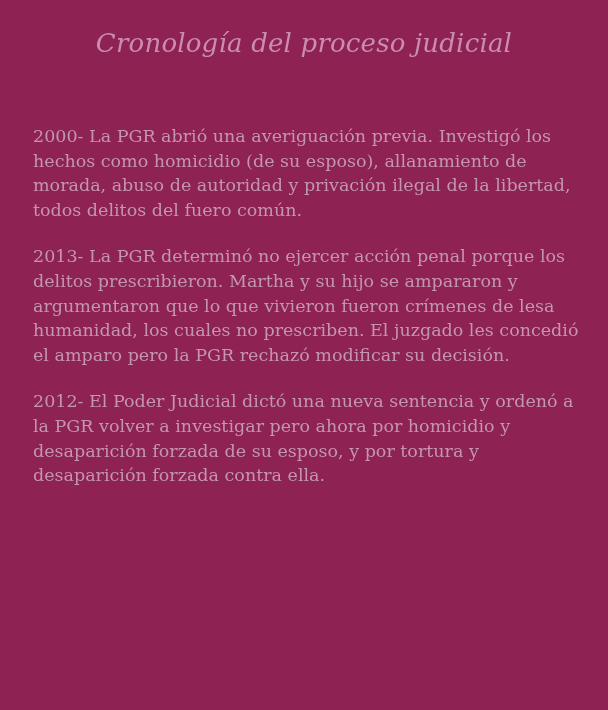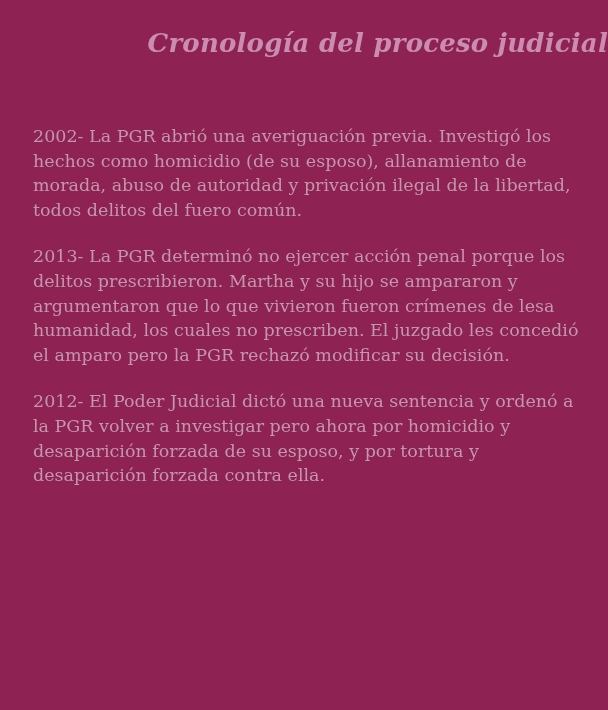--- a/index.html
+++ b/index.html
@@ -20,24 +20,24 @@
   .slide {
     width: 608px;
     height: 710px;
     position: relative;
   }
   .page-title {
     position: absolute;
     top: 28px;
     left: 0;
     width: 608px;
-    text-align: right;
+    text-align: center;
     font-family: "DejaVu Serif", "Liberation Serif", serif;
     font-style: italic;
-    font-weight: bold;
+    font-weight: normal;
     font-size: 26px;
     letter-spacing: 0.2px;
     color: var(--title-color);
   }
   .timeline {
     position: absolute;
     top: 124px;
     left: 33px;
     width: 547px;
   }
@@ -49,17 +49,17 @@
     font-feature-settings: "onum";
   }
 </style>
 </head>
 <body>
 
 <div class="slide">
   <h1 class="page-title">Cronología del proceso judicial</h1>
 
   <section class="timeline">
-    <p>2002- La PGR abrió una averiguación previa. Investigó los hechos como homicidio (de su esposo), allanamiento de morada, abuso de autoridad y privación ilegal de la libertad, todos delitos del fuero común.</p>
+    <p>2000- La PGR abrió una averiguación previa. Investigó los hechos como homicidio (de su esposo), allanamiento de morada, abuso de autoridad y privación ilegal de la libertad, todos delitos del fuero común.</p>
     <p>2013- La PGR determinó no ejercer acción penal porque los delitos prescribieron. Martha y su hijo se ampararon y argumentaron que lo que vivieron fueron crímenes de lesa humanidad, los cuales no prescriben. El juzgado les concedió el amparo pero la PGR rechazó modificar su decisión.</p>
     <p>2012- El Poder Judicial dictó una nueva sentencia y ordenó a la PGR volver a investigar pero ahora por homicidio y desaparición forzada de su esposo, y por tortura y desaparición forzada contra ella.</p>
   </section>
 </div>
 
 </body></html>

